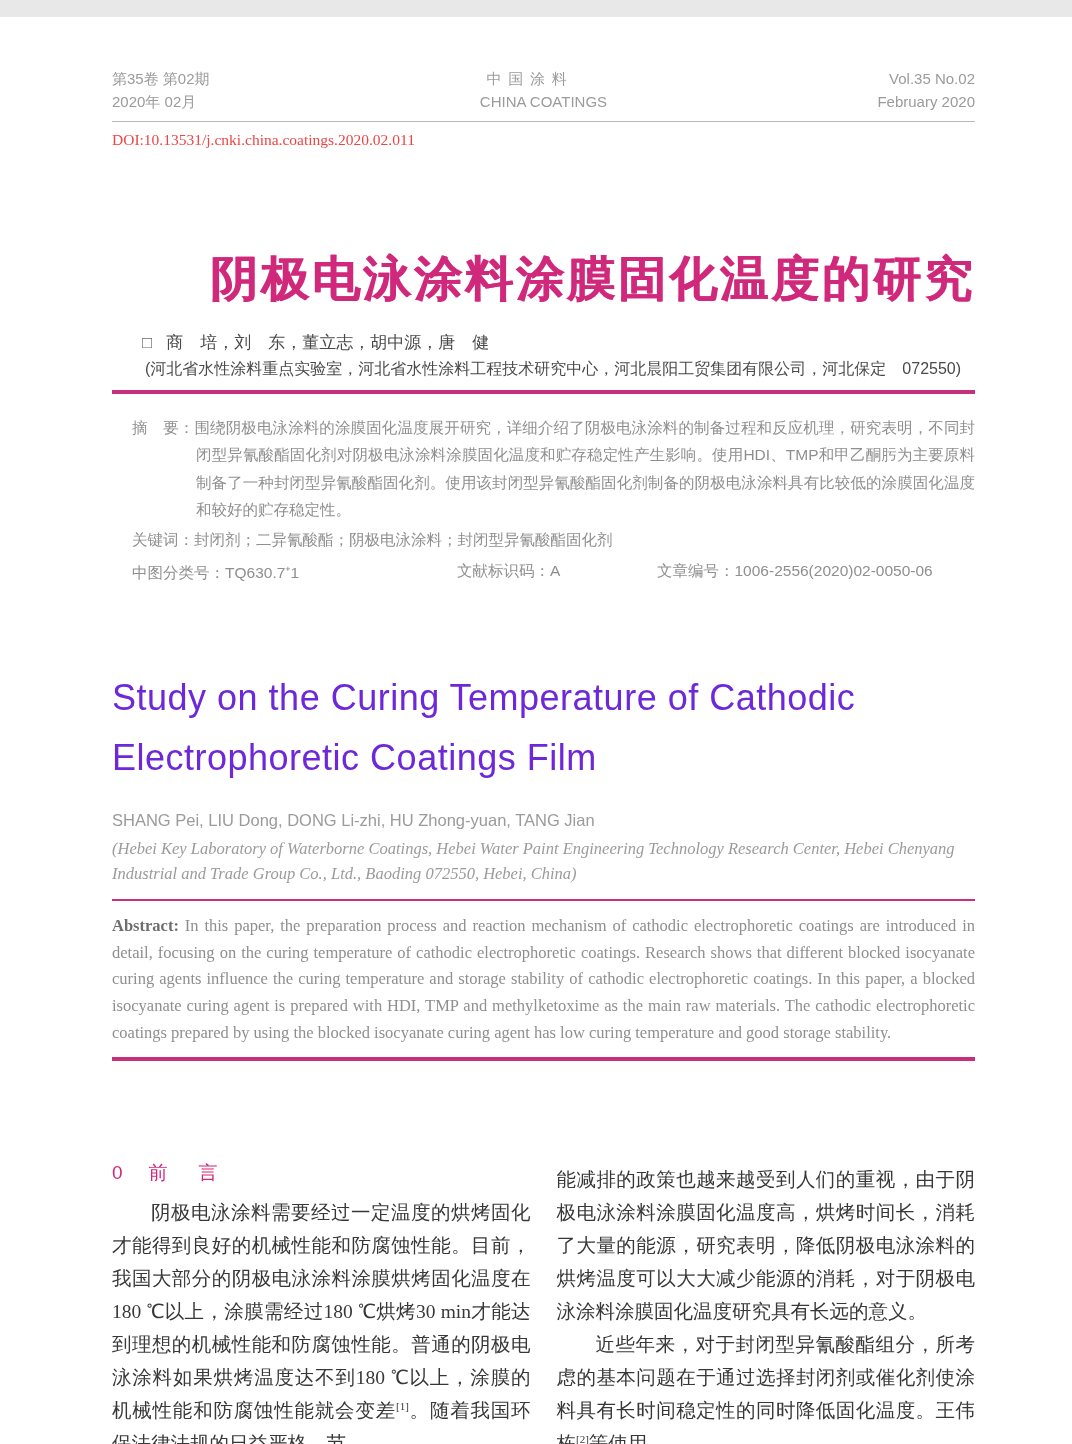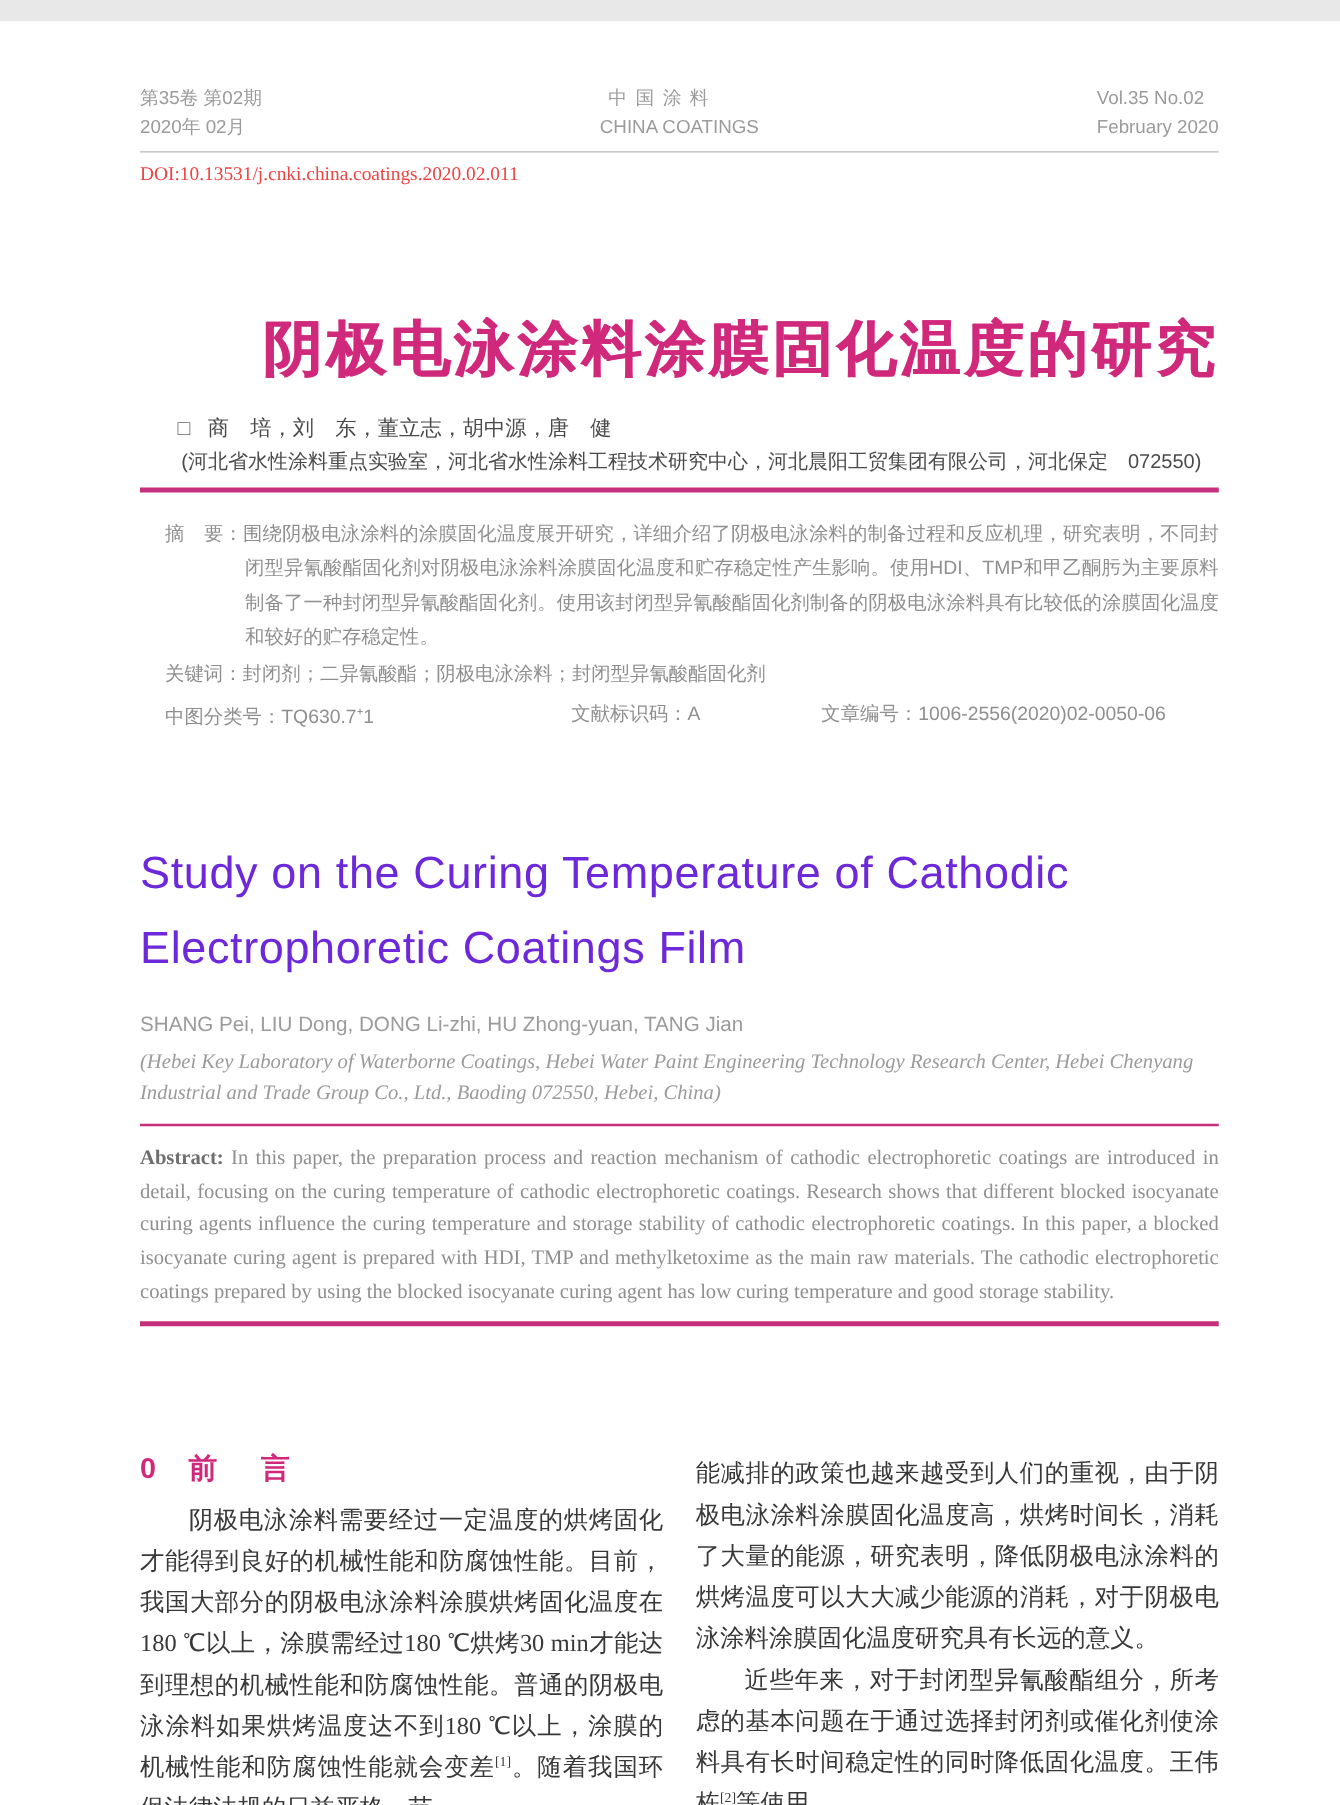--- a/index.html
+++ b/index.html
@@ -13,21 +13,21 @@
 
   
   .journal-header {
     display:flex; justify-content:space-between; align-items:flex-start;
     color:#9b9b9b; font-size:15px; line-height:1.55;
     border-bottom:1px solid #b8b8b8; padding-bottom:7px;
   }
   .jh-left { text-align:left; }
   .jh-center { text-align:left; }
   .jh-center .cn { letter-spacing:0.45em; margin-left:0.45em; }
-  .jh-right { }
+  .jh-right { text-align:right; }
   .doi-line { margin-top:9px; color:#ef4444; font-size:15.5px; font-family:"Liberation Serif", serif; }
 
   
   .title-cn {
     margin-top:98px; margin-left:14px;
     color:#d0297c; font-size:48px; font-weight:900; letter-spacing:3px;
     text-shadow:1px 0 0 #d0297c;
     text-align:right;
   }
   .authors-cn { margin-top:20px; margin-left:2px; font-size:17px; color:#4a4a4a;padding-left:28px; }
@@ -55,21 +55,21 @@
   .keywords-en { margin-top:2px; color:#8f8f8f; font-family:"Liberation Serif", serif;
                  font-size:16.5px; line-height:1.63; }
   .keywords-en .lbl { font-weight:bold; color:#6e6e6e; }
 
   
   .body-cols { display:flex; gap:26px; margin-top:102px;
                font-family:"Liberation Serif", serif; color:#383838;
                font-size:19.5px; line-height:33px; text-align:justify; }
   .bcol { flex:1; min-width:0; }
   .sec-heading { color:#d0297c; font-family:"Liberation Sans", sans-serif;
-                 font-weight:bold; font-size:23px; line-height:1; margin-bottom:14px; }
+                 font-weight:normal; font-size:19px; line-height:1; margin-bottom:14px; }
   .sec-heading .num { margin-right:26px; }
   .sec-heading .ttl { letter-spacing:6px; }
   .indent { text-indent:2em; }
   sup.ref { font-size:11px; line-height:0; }
 </style>
 </head>
 <body>
 
 <div class="page">
   <div class="content">

